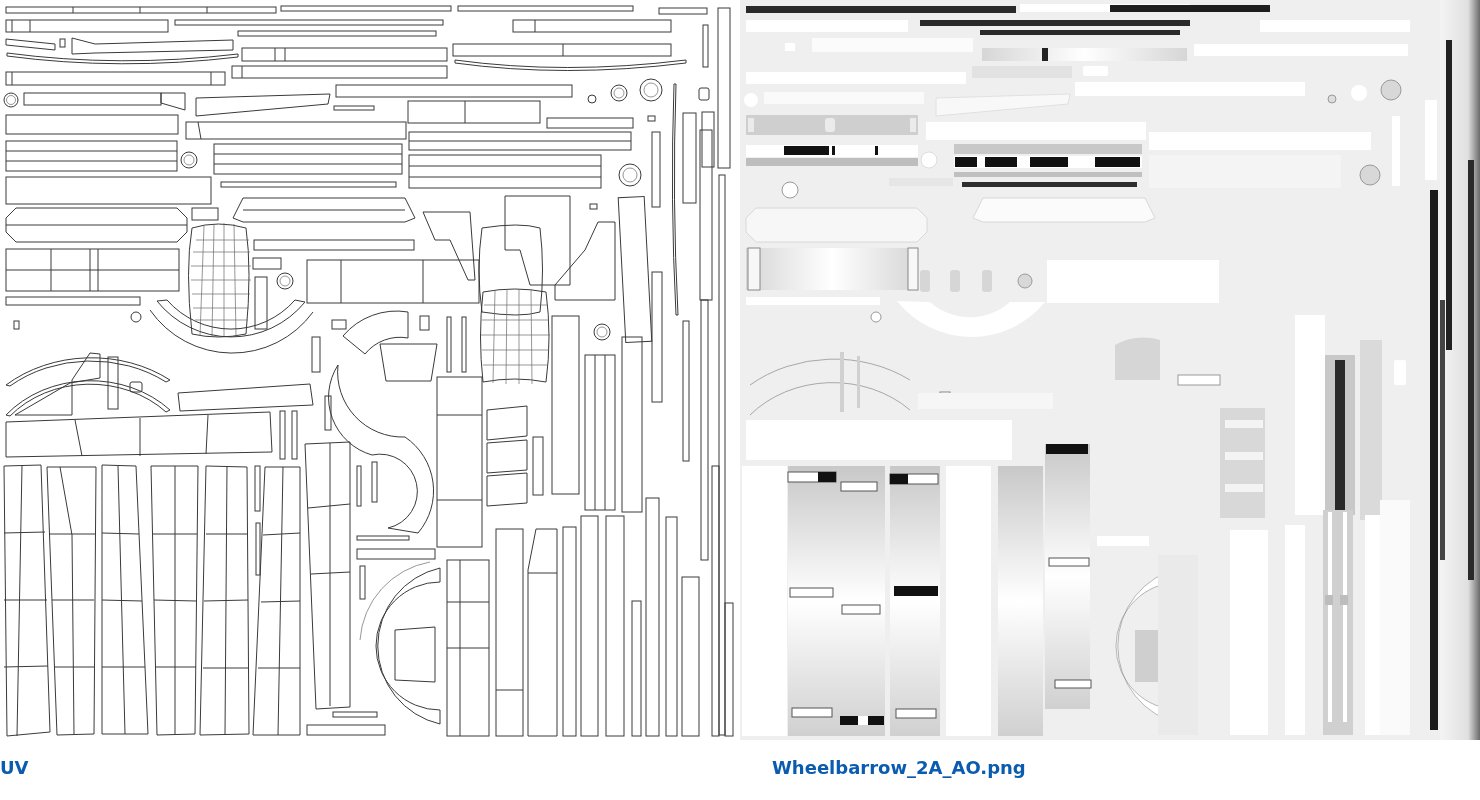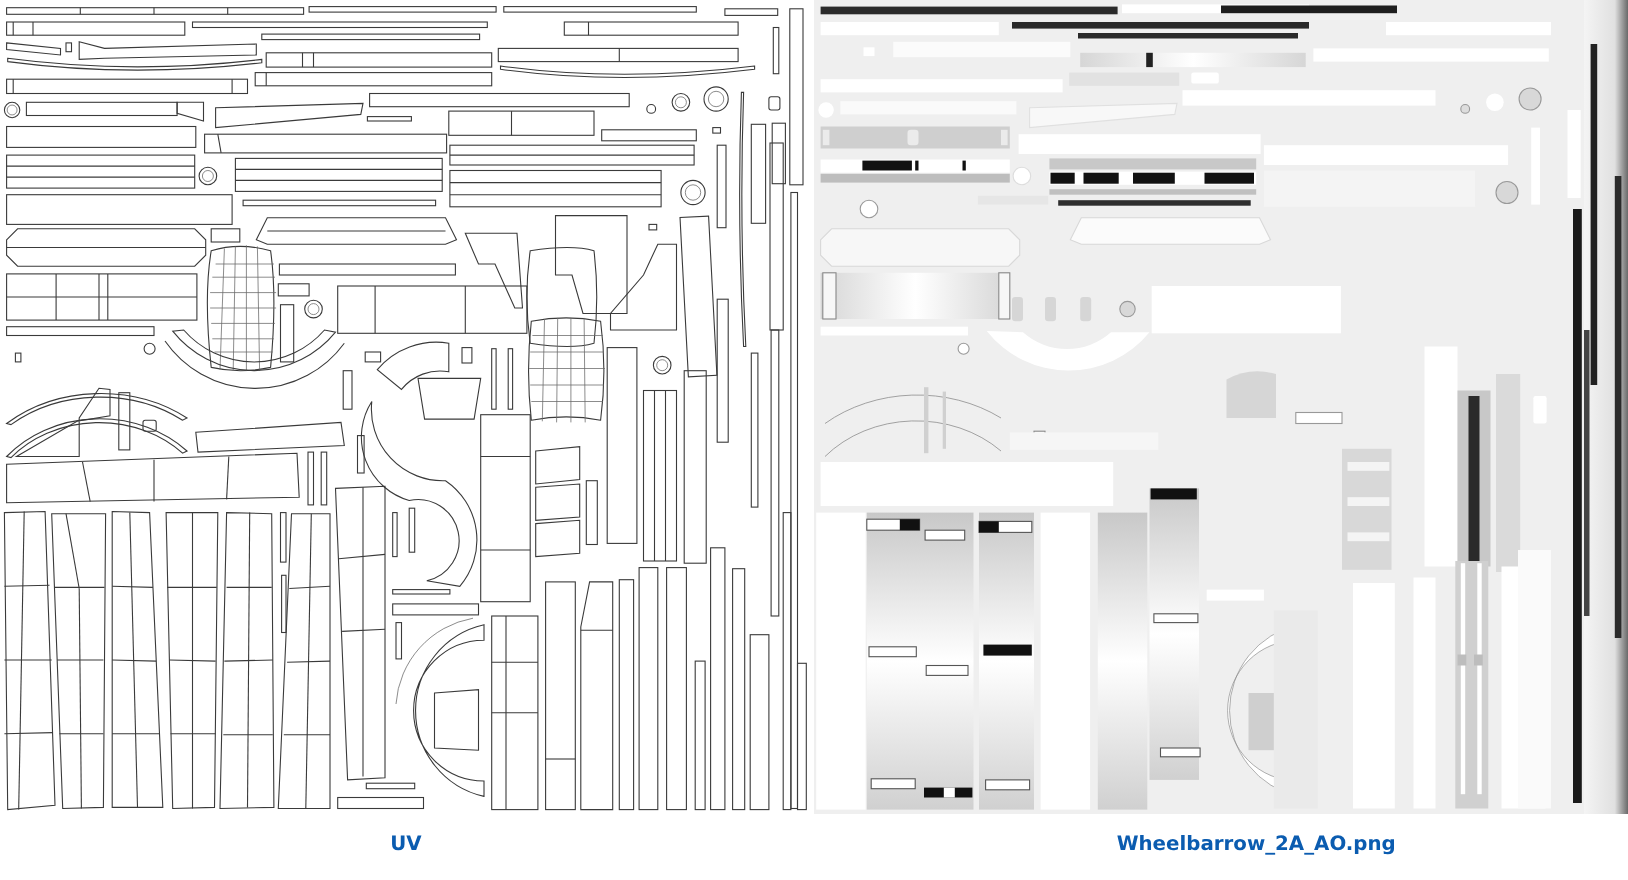--- a/index.html
+++ b/index.html
@@ -1,21 +1,21 @@
 <!DOCTYPE html>
 <html><head>
 <meta charset="utf-8">
 <style>
   html,body{margin:0;padding:0;background:#ffffff;}
   body{width:1480px;height:800px;position:relative;overflow:hidden;font-family:"DejaVu Sans","Liberation Sans",sans-serif;}
   .panel{position:absolute;top:0;height:740px;}
   #uv-panel{left:0;width:738px;background:#ffffff;}
   #ao-panel{left:740px;width:740px;background:#f2f2f2;}
   .panel svg{position:absolute;left:0;top:0;width:100%;height:100%;}
-  .caption{position:absolute;top:757px;font-weight:bold;font-size:18px;color:#0b5cb0;text-align:center;white-space:nowrap;}
+  .caption{position:absolute;top:757px;font-weight:bold;font-size:18px;color:#0b5cb0;text-align:left;white-space:nowrap;}
   #uv-caption{left:0;width:738px;}
   #ao-caption{left:772px;width:740px;}
   .w{fill:none;stroke:#3a3a3a;stroke-width:1;}
   .wl{fill:none;stroke:#6a6a6a;stroke-width:0.7;}
 </style>
 </head>
 <body>
 
 <div class="panel" id="uv-panel">
 <svg viewBox="0 0 738 740">

